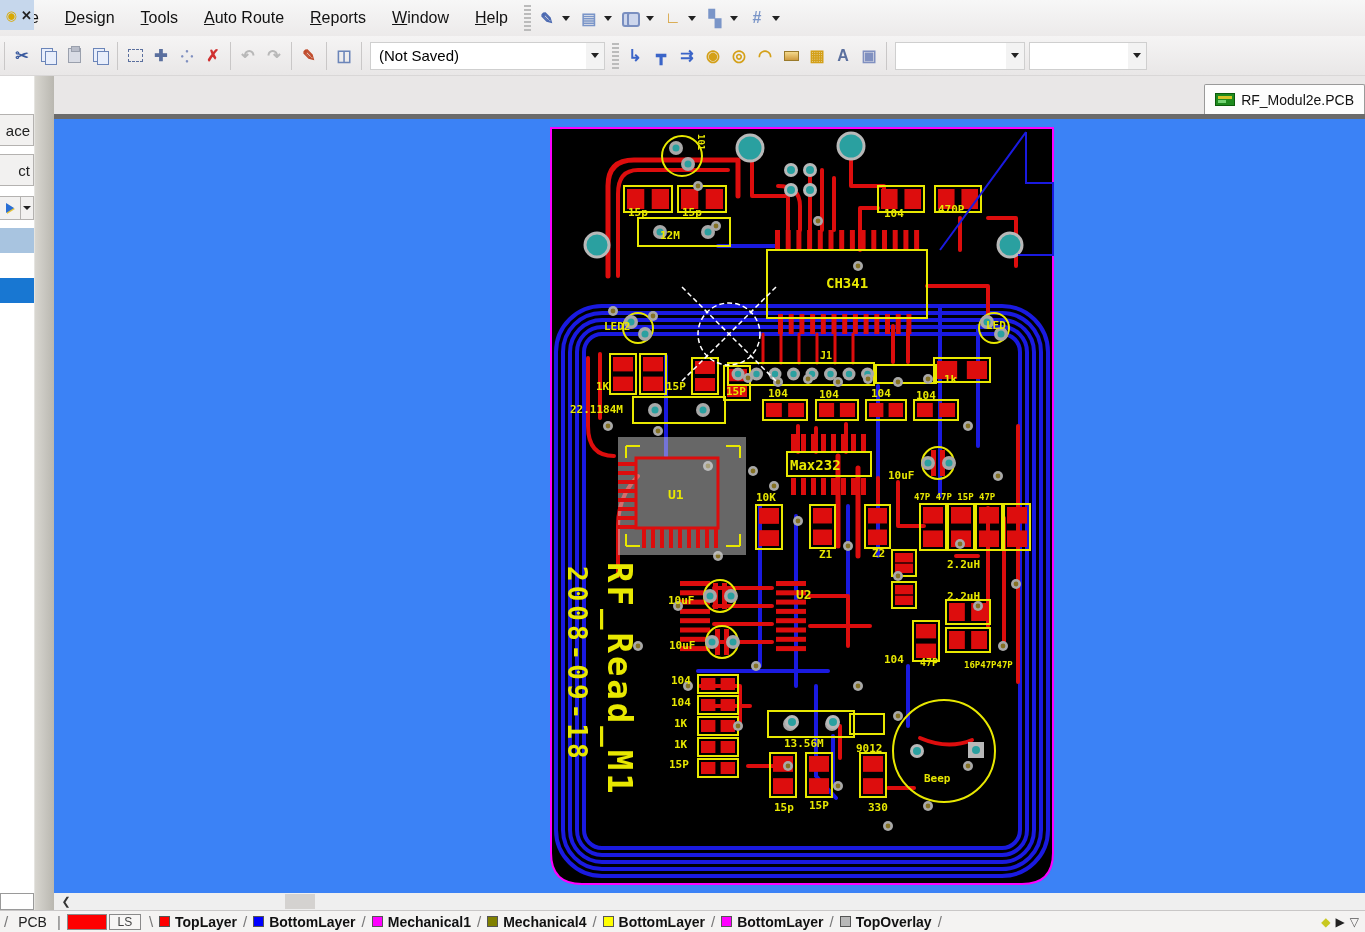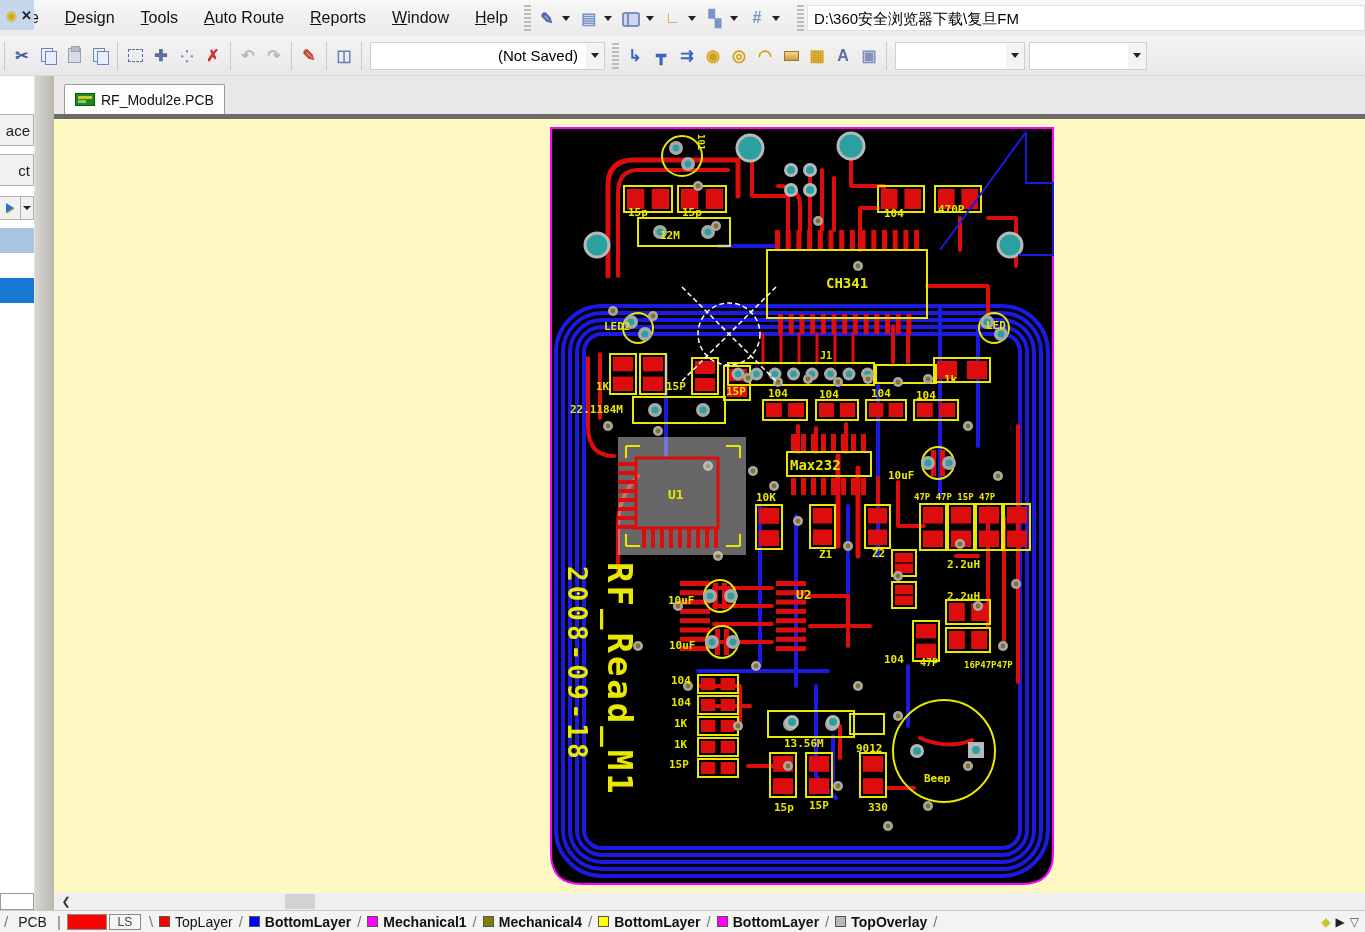--- a/index.html
+++ b/index.html
@@ -26,36 +26,36 @@
   #addrbox { background:#fff; border:1px solid #e0e0e0; height:26px; line-height:26px;
     font-size:15px; padding:0 6px; white-space:nowrap; overflow:hidden; flex:1; }
 
   
   #toolbar2 { position:absolute; left:0; top:36px; width:1365px; height:40px;
     display:flex; align-items:center; background:linear-gradient(#f5f4f4,#e9e7e7);
     border-bottom:1px solid #d9d7d7; }
   .vsep { width:1px; height:28px; background:#c9c7c7; margin:0 4px; }
   .combo { background:#fff; border:1px solid #cfcfcf; height:28px; display:flex;
     align-items:center; font-size:15px; }
-  .combo .val { padding:0 8px; flex:1; white-space:nowrap;text-align:right; }
+  .combo .val { padding:0 8px; flex:1; white-space:nowrap; }
   .combo .btn { width:18px; height:100%; display:flex; align-items:center; justify-content:center;
     background:#f3f3f3; }
   .ico-copy { position:relative; width:14px; height:15px; }
   .ico-copy::before,.ico-copy::after { content:""; position:absolute; width:10px; height:12px;
     background:#e8eefb; border:1px solid #6b85b9; }
   .ico-copy::before { left:0; top:0; } .ico-copy::after { left:4px; top:3px; }
   .ico-clip { position:relative; width:13px; height:15px; background:#d9dce5; border:1px solid #9aa0ad; }
   .ico-clip::before { content:""; position:absolute; left:2px; top:-3px; width:7px; height:4px;
     background:#b9bdc9; border:1px solid #9aa0ad; }
   .ico-sel { width:15px; height:13px; border:1.5px dashed #5a6f9e; }
   .ico-fill { width:15px; height:10px; background:linear-gradient(#f4d98c,#cf9b3f); border:1px solid #9a7a2a; }
 
   
   #tabrow { position:absolute; left:54px; top:76px; width:1311px; height:38px;
-    background:#e9e7e7; display:flex; align-items:flex-end; }
+    background:#e9e7e7; display:flex; align-items:flex-end;justify-content:flex-end; }
   #doc-tab { display:flex; align-items:center; gap:6px; background:#fdfdfd;
     border:1px solid #9a9a9a; border-bottom:none; height:30px; margin-left:10px;
     padding:0 10px; font-size:14px; color:#111; border-radius:2px 2px 0 0; }
   .pcb-chip { width:20px; height:13px; background:#1e8a1e; border:1px solid #0c5c0c; position:relative; }
   .pcb-chip::before { content:""; position:absolute; left:2px; top:2px; right:2px; height:3px; background:#d4c428; }
   .pcb-chip::after { content:""; position:absolute; left:2px; bottom:2px; width:8px; height:3px; background:#74d474; }
 
   
   #leftpanel { position:absolute; left:0; top:76px; width:34px; height:834px; background:#fff; }
   #panel-head { position:absolute; left:0; top:0; width:34px; height:30px; background:#c6d7ec;
@@ -69,41 +69,41 @@
     display:flex; align-items:center; justify-content:center; }
   .nav-glyph { width:0; height:0; border-top:5px solid transparent; border-bottom:5px solid transparent;
     border-left:8px solid #2a6fd6; filter:drop-shadow(1px 1px 0 #e8c53a); }
   #panel-list { position:absolute; left:0; top:152px; width:34px; }
   .plist-row { width:34px; height:25px; }
   #splitter { position:absolute; left:34px; top:76px; width:20px; height:834px;
     background:linear-gradient(90deg,#d8d6d0,#b9b7b0); border-left:1px solid #e5e4e0; }
 
   
   #canvas { position:absolute; left:54px; top:114px; width:1311px; height:779px;
-    background:#fef9c3; border-top:5px solid #6b6b6b; overflow:hidden; }
+    background:#3b82f6; border-top:5px solid #6b6b6b; overflow:hidden; }
   #board { position:absolute; left:494px; top:7px; }
   .pcb-label { font-family:"DejaVu Sans Mono", monospace; fill:#e8e800; font-weight:bold; }
 
   
   #hscroll { position:absolute; left:54px; top:893px; width:1311px; height:17px; background:#efefef; }
   #hs-left { position:absolute; left:4px; top:1px; width:16px; height:15px; color:#333;
     font-size:11px; display:flex; align-items:center; justify-content:center; }
   #hs-thumb { position:absolute; left:231px; top:1px; width:30px; height:15px; background:#d4d2d0; }
   #panel-foot { position:absolute; left:0; top:893px; width:34px; height:17px; background:#fff;
     border:1px solid #9a9a9a; }
 
   
   #layerbar { position:absolute; left:0; top:910px; width:1365px; height:22px; background:#f4f3f2;
     display:flex; align-items:center; font-size:14px; color:#111; overflow:hidden;
     border-top:1px solid #c9c7c7; }
   .ltab-sep { color:#777; padding:0 4px; font-size:15px; }
   .layer-sq { display:inline-block; width:11px; height:11px; border:1px solid #555;
     margin-right:5px; vertical-align:-1px; }
   .ltab { display:inline-flex; align-items:center; white-space:nowrap; padding:0 2px;font-weight:bold; }
-  .ltab.active { font-weight:normal; }
+  .ltab.active { font-weight:bold; }
   #pcb-frag { padding:0 6px; color:#222; }
   #swatch { width:40px; height:16px; background:#f00; border:1px solid #8a8a8a; margin:0 2px; }
   #ls-btn { width:32px; height:16px; border:1px solid #8a8a8a; background:#f7f6f5; color:#444;
     font-size:12px; display:flex; align-items:center; justify-content:center; margin-right:4px; }
   #layer-icons { margin-left:auto; display:flex; align-items:center; gap:5px; padding-right:6px; font-size:12px; }
 </style>
 </head>
 <body>
 
 <div id="win">
@@ -140,24 +140,20 @@
         </span>
         <span style="display: inline-flex; align-items: center;">
           <span class="tb-icon" style="color: rgb(122, 149, 200); font-weight: bold;">▚</span>
           <span class="dd-arrow"></span>
         </span>
         <span style="display: inline-flex; align-items: center;">
           <span class="tb-icon" style="color: rgb(122, 149, 200); font-weight: bold;">#</span>
           <span class="dd-arrow"></span>
         </span>
       </span>
-    <div id="addrbar">
-      <span class="grip"></span>
-      <div id="addrbox">D:\360安全浏览器下载\复旦FM</div>
-    </div>
   </div>
 
   <div id="toolbar2">
     <span id="edit-icons" style="display:flex;align-items:center;">
         <span class="vsep"></span>
         <span style="display: inline-flex; align-items: center;">
           <span class="tb-icon" style="color: rgb(58, 90, 158); font-weight: bold;">✂</span>
         </span>
         <span style="display: inline-flex; align-items: center;">
           <span class="tb-icon">

